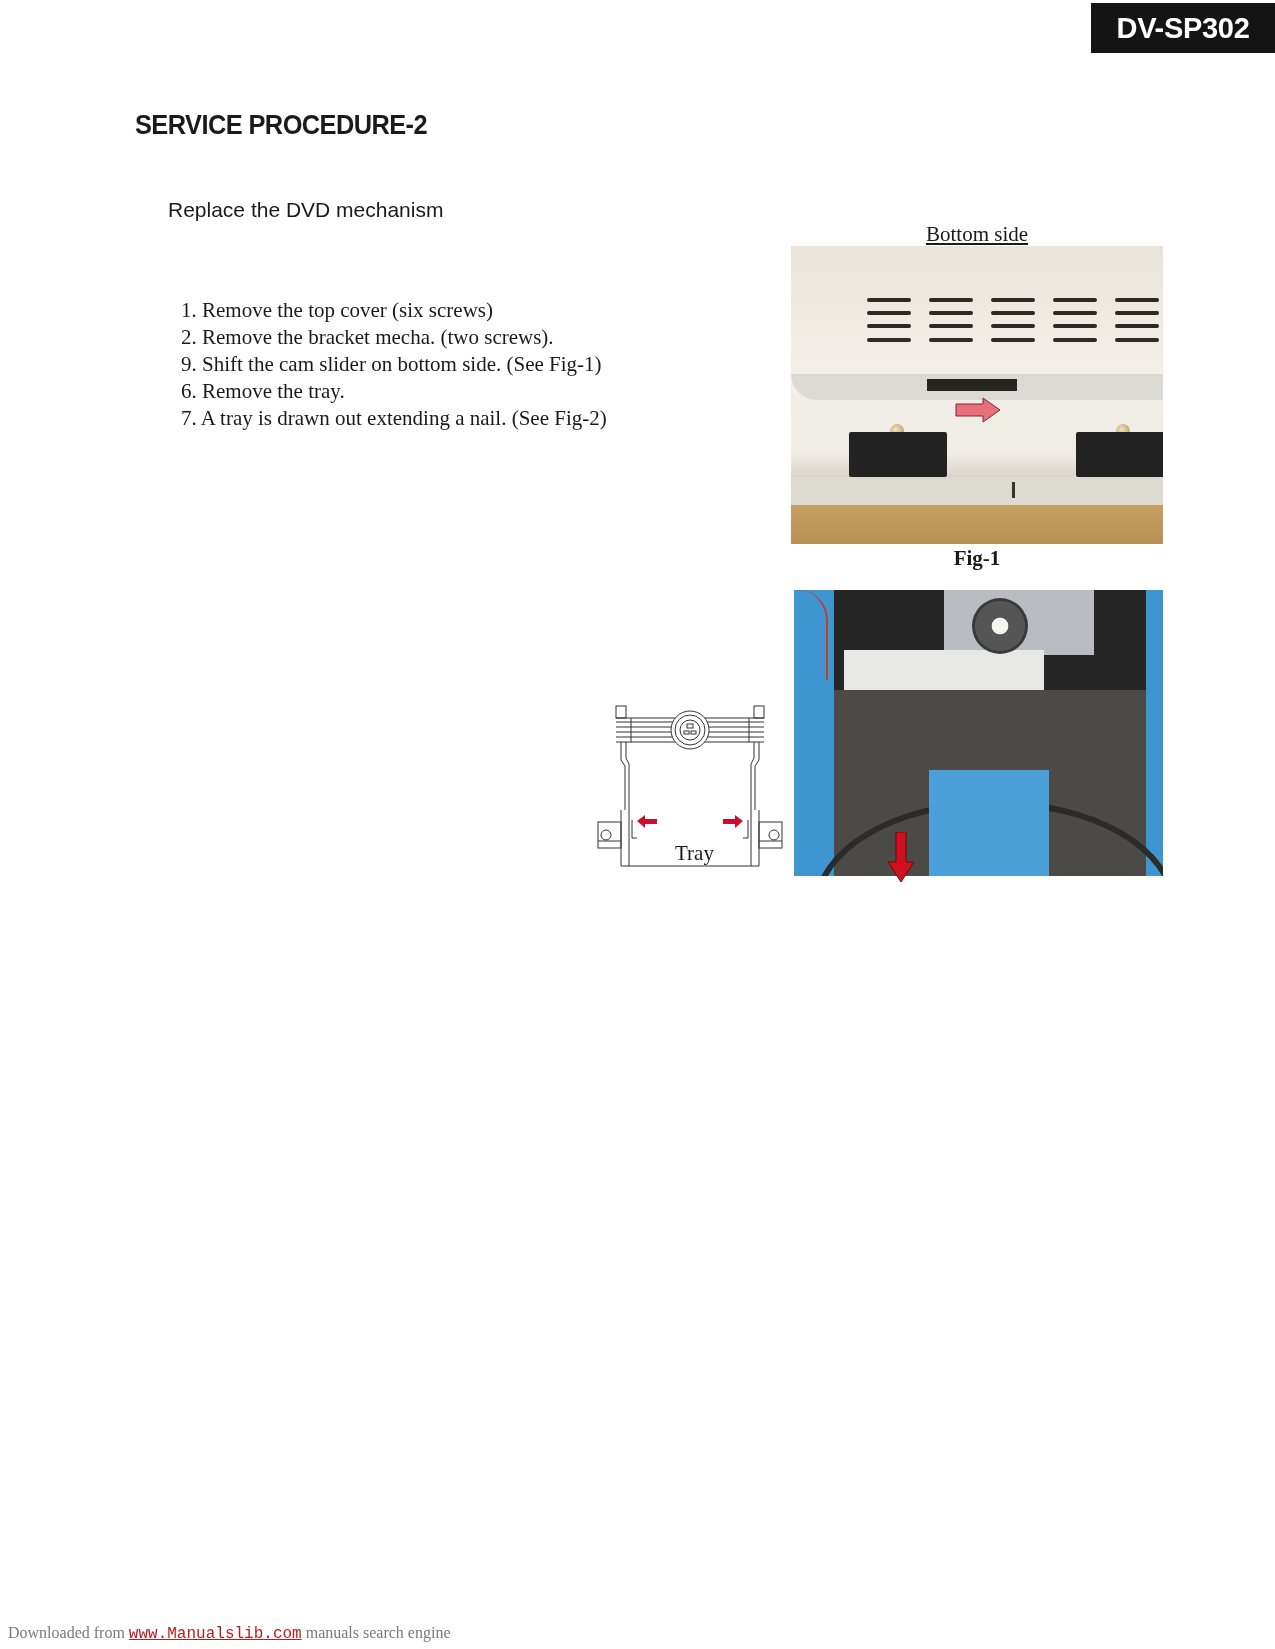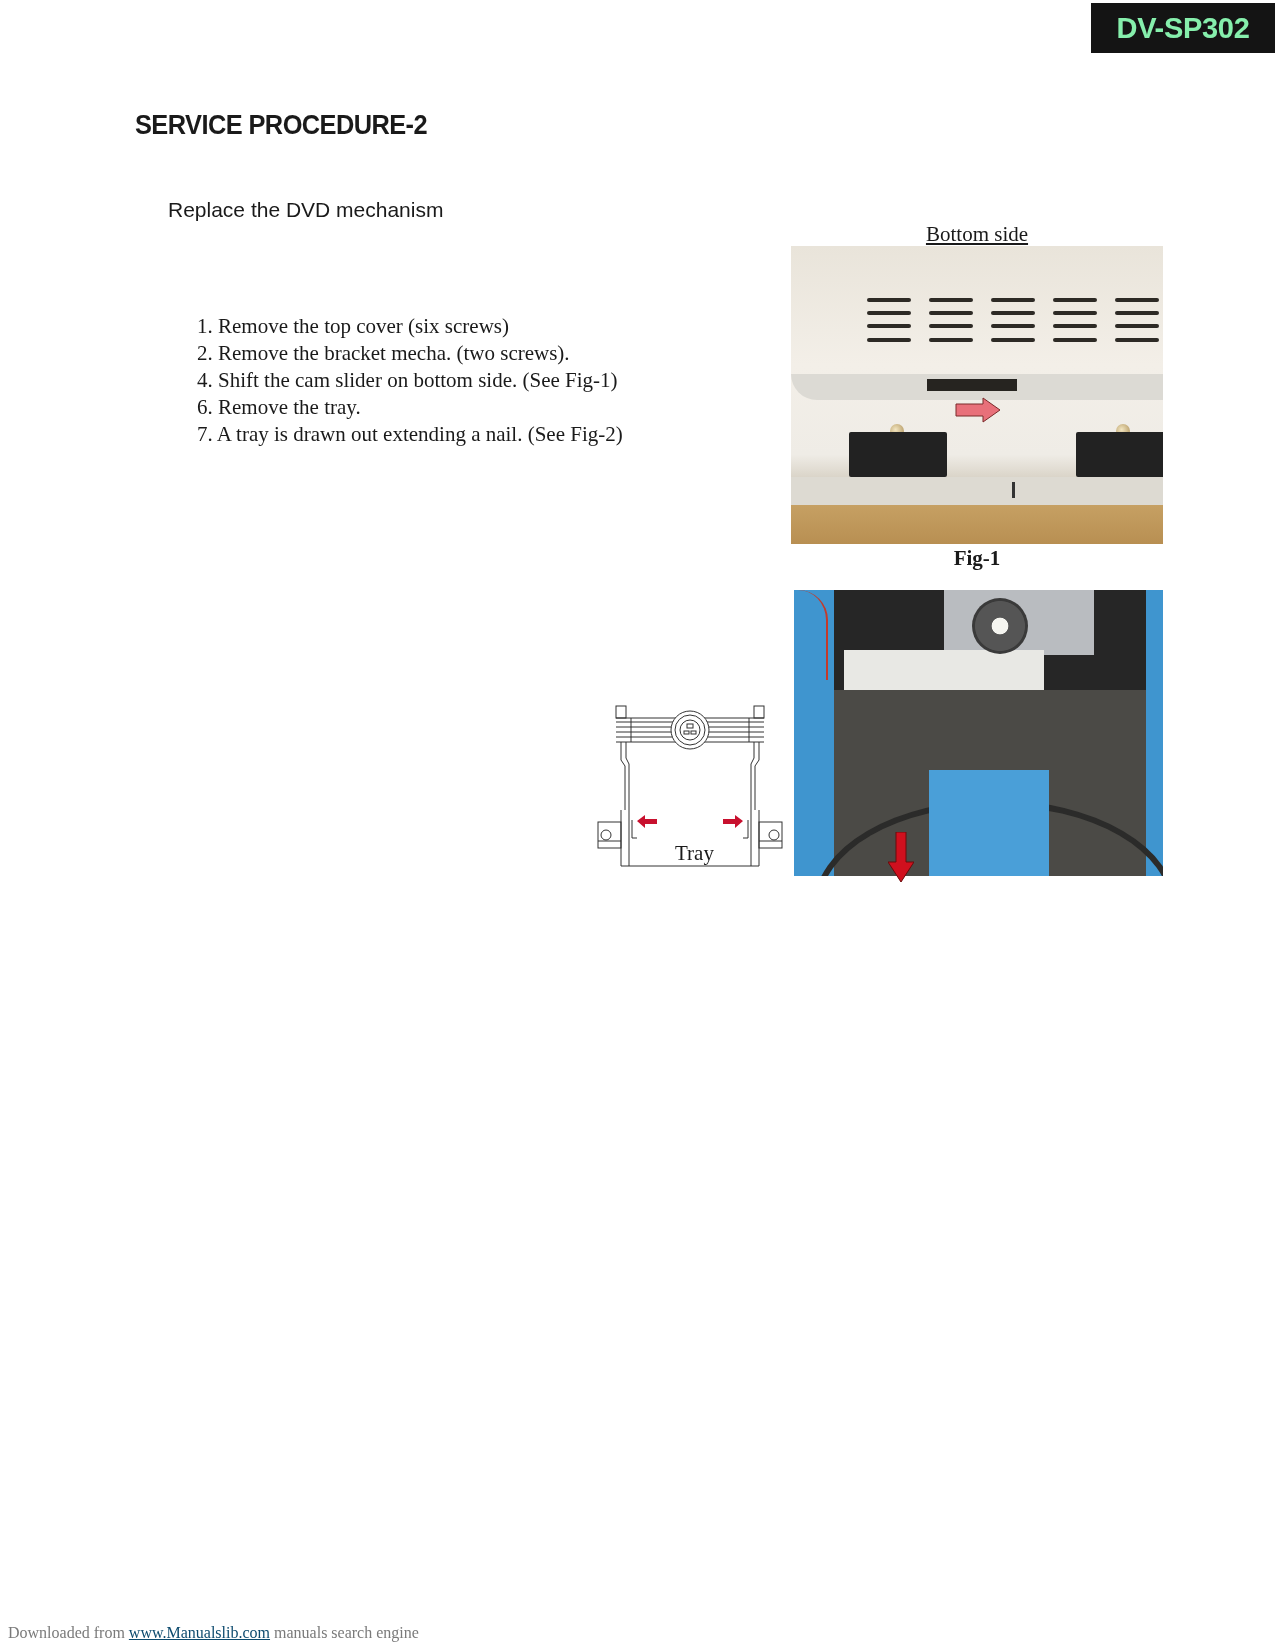--- a/index.html
+++ b/index.html
@@ -1,20 +1,20 @@
 <!DOCTYPE html>
 <html><head>
 <meta charset="utf-8">
 <style>
   html, body { margin:0; padding:0; background:#ffffff; }
   body { width:1275px; height:1649px; position:relative; overflow:hidden; font-family:"Liberation Serif", serif; color:#1a1a1a; }
-  .model-badge { position:absolute; left:1091px; top:3px; width:184px; height:50px; background:#141414; color:#86efac; font-family:"Liberation Sans", sans-serif; font-weight:bold; font-size:29px; display:flex; align-items:center; justify-content:center; letter-spacing:-0.3px; }
+  .model-badge { position:absolute; left:1091px; top:3px; width:184px; height:50px; background:#141414; color:#ffffff; font-family:"Liberation Sans", sans-serif; font-weight:bold; font-size:29px; display:flex; align-items:center; justify-content:center; letter-spacing:-0.3px; }
   .page-title { position:absolute; left:135px; top:110px; font-family:"Liberation Sans", sans-serif; font-weight:bold; font-size:27px; letter-spacing:-0.6px; color:#1a1a1a; transform:scaleX(0.94); transform-origin:left; }
   .section-title { position:absolute; left:168px; top:198px; font-family:"Liberation Sans", sans-serif; font-weight:normal; font-size:21px; color:#1a1a1a; }
-  .steps { position:absolute; left:181px; top:297px; margin:16px; padding:0; list-style:none; font-size:21px; line-height:27px; }
+  .steps { position:absolute; left:181px; top:297px; margin:0; padding:0; list-style:none; font-size:21px; line-height:27px; }
   .steps li { white-space:nowrap; }
   .caption { position:absolute; font-size:21px; color:#1a1a1a; text-align:center; }
   .photo { position:absolute; overflow:hidden; }
   
   .fig1 { left:791px; top:246px; width:372px; height:298px; background:linear-gradient(180deg,#e9e4da 0%,#f3efe8 40%,#efece6 70%,#d9d3c7 78%,#c9a467 84%,#b88f52 100%); }
   .fig1 .panel-edge { position:absolute; left:0; top:128px; width:372px; height:26px; background:#dcdad4; border-bottom-left-radius:40px; }
   .fig1 .vent { position:absolute; height:4px; background:#2d2a25; border-radius:2px; }
   .fig1 .slot { position:absolute; left:136px; top:133px; width:90px; height:12px; background:#262420; }
   .fig1 .clip { position:absolute; top:186px; height:45px; background:#222; border-radius:2px; }
   .fig1 .screw { position:absolute; top:178px; width:14px; height:14px; border-radius:50%; background:radial-gradient(circle at 40% 40%,#f2e5c0,#a88a50); }
@@ -26,36 +26,36 @@
   .fig2 .mech-white { position:absolute; left:50px; top:60px; width:200px; height:40px; background:#e8e8e4; }
   .fig2 .mech-metal { position:absolute; left:150px; top:0; width:150px; height:65px; background:#b9bcc0; }
   .fig2 .spindle { position:absolute; left:178px; top:8px; width:56px; height:56px; border-radius:50%; background:radial-gradient(circle,#f5f5f0 0 20%,#555 22% 62%,#3a3a3a 64%); }
   .fig2 .tray-body { position:absolute; left:40px; top:100px; width:312px; height:186px; background:#4b4a46; }
   .fig2 .tray-window { position:absolute; left:135px; top:180px; width:120px; height:106px; background:#4a9fd8; }
   .fig2 .tray-arc { position:absolute; left:20px; top:210px; width:350px; height:200px; border:6px solid #2b2b2a; border-radius:50%; border-bottom-color:transparent; }
   .fig2 .wire { position:absolute; left:2px; top:0; width:30px; height:90px; border-right:2px solid #c43a2a; border-top-right-radius:30px; }
   .red-arrow-down { position:absolute; left:888px; top:832px; width:26px; height:50px; }
   .tray-diagram { position:absolute; left:595px; top:700px; width:190px; height:170px; }
   .footer { position:absolute; left:8px; top:1624px; font-size:16px; color:#7a7a7a; white-space:nowrap; }
-  .footer a { color:#0c4a6e; text-decoration:underline; }
+  .footer a { color:#b91c1c; text-decoration:underline;font-family:Liberation Mono, monospace; }
 </style>
 </head>
 <body>
 
 <div class="model-badge">
   <span>DV-SP302</span>
 </div>
 
 <div class="page-title">SERVICE PROCEDURE-2</div>
 <div class="section-title">Replace the DVD mechanism</div>
 
 <ol class="steps">
   <li>1. Remove the top cover (six screws)</li>
   <li>2. Remove the bracket mecha. (two screws).</li>
-  <li>4. Shift the cam slider on bottom side. (See Fig-1)</li>
+  <li>9. Shift the cam slider on bottom side. (See Fig-1)</li>
   <li>6. Remove the tray.</li>
   <li>7. A tray is drawn out extending a nail. (See Fig-2)</li>
 </ol>
 
 <div class="caption" style="left:791px; top:222px; width:372px;text-decoration:underline;">Bottom side</div>
 <div class="photo fig1">
 
   <div class="vent" style="left:76px;top:52px;width:44px;"></div>
   <div class="vent" style="left:76px;top:65px;width:44px;"></div>
   <div class="vent" style="left:76px;top:78px;width:44px;"></div>

